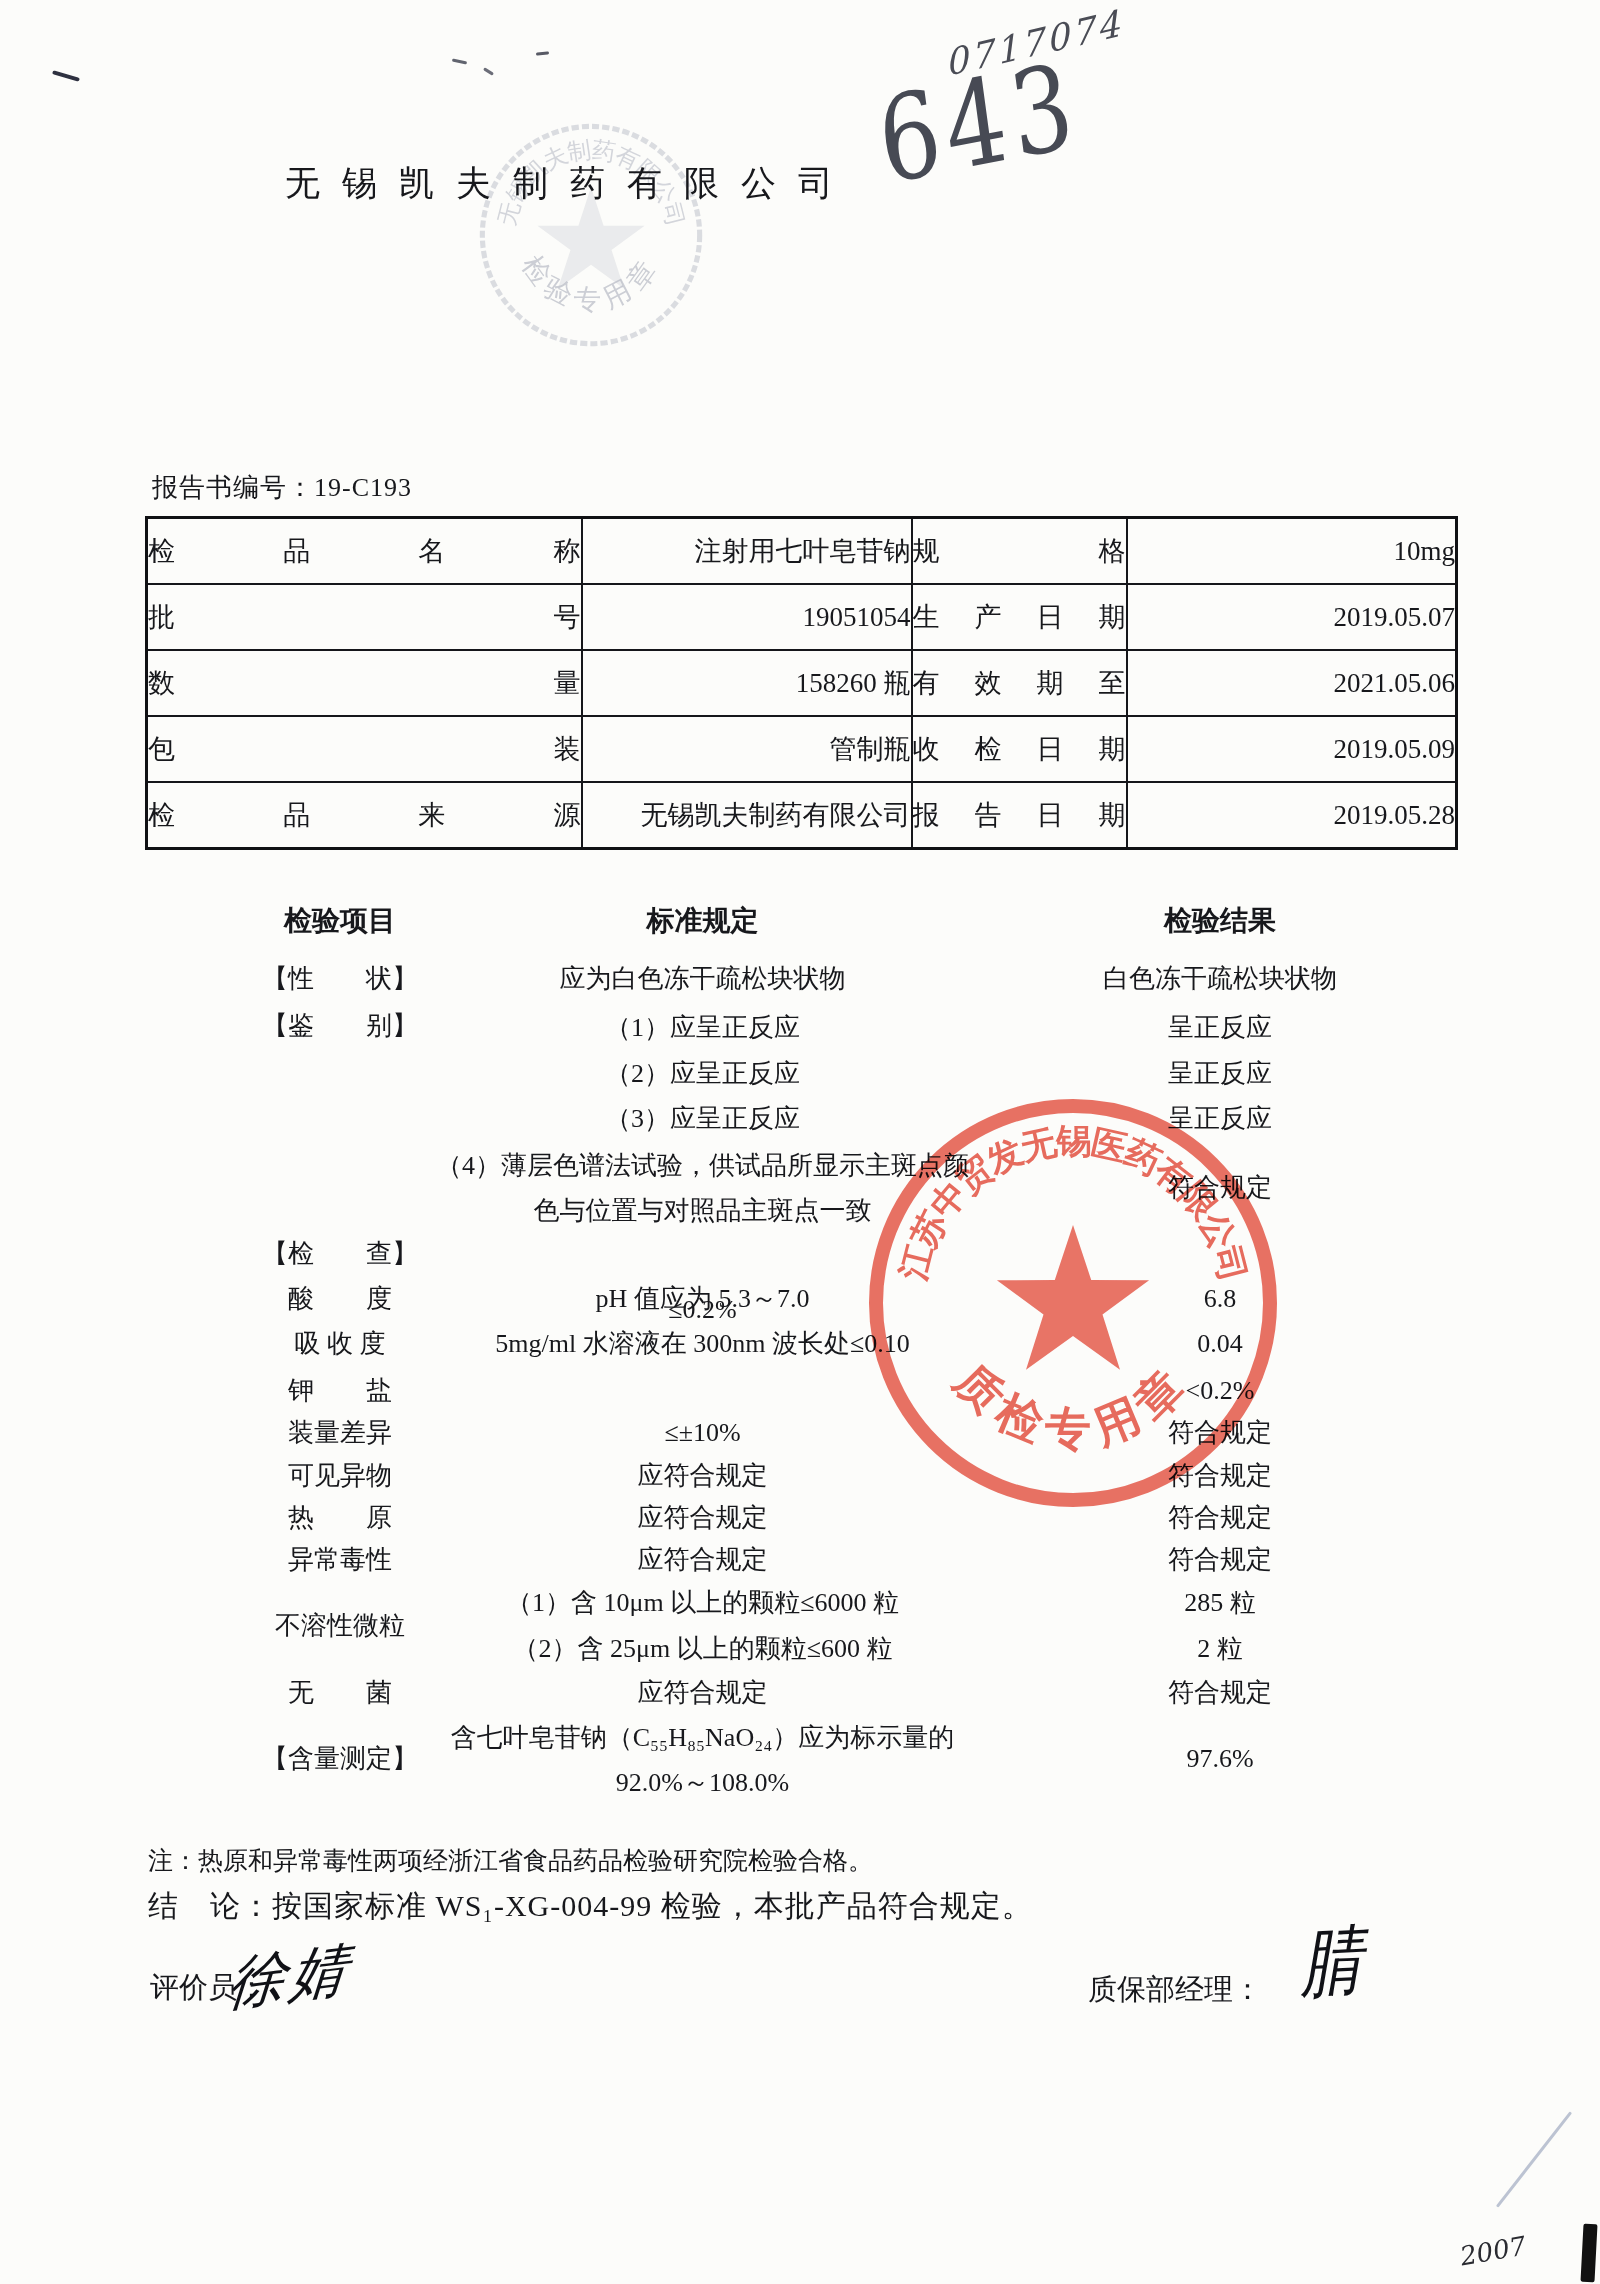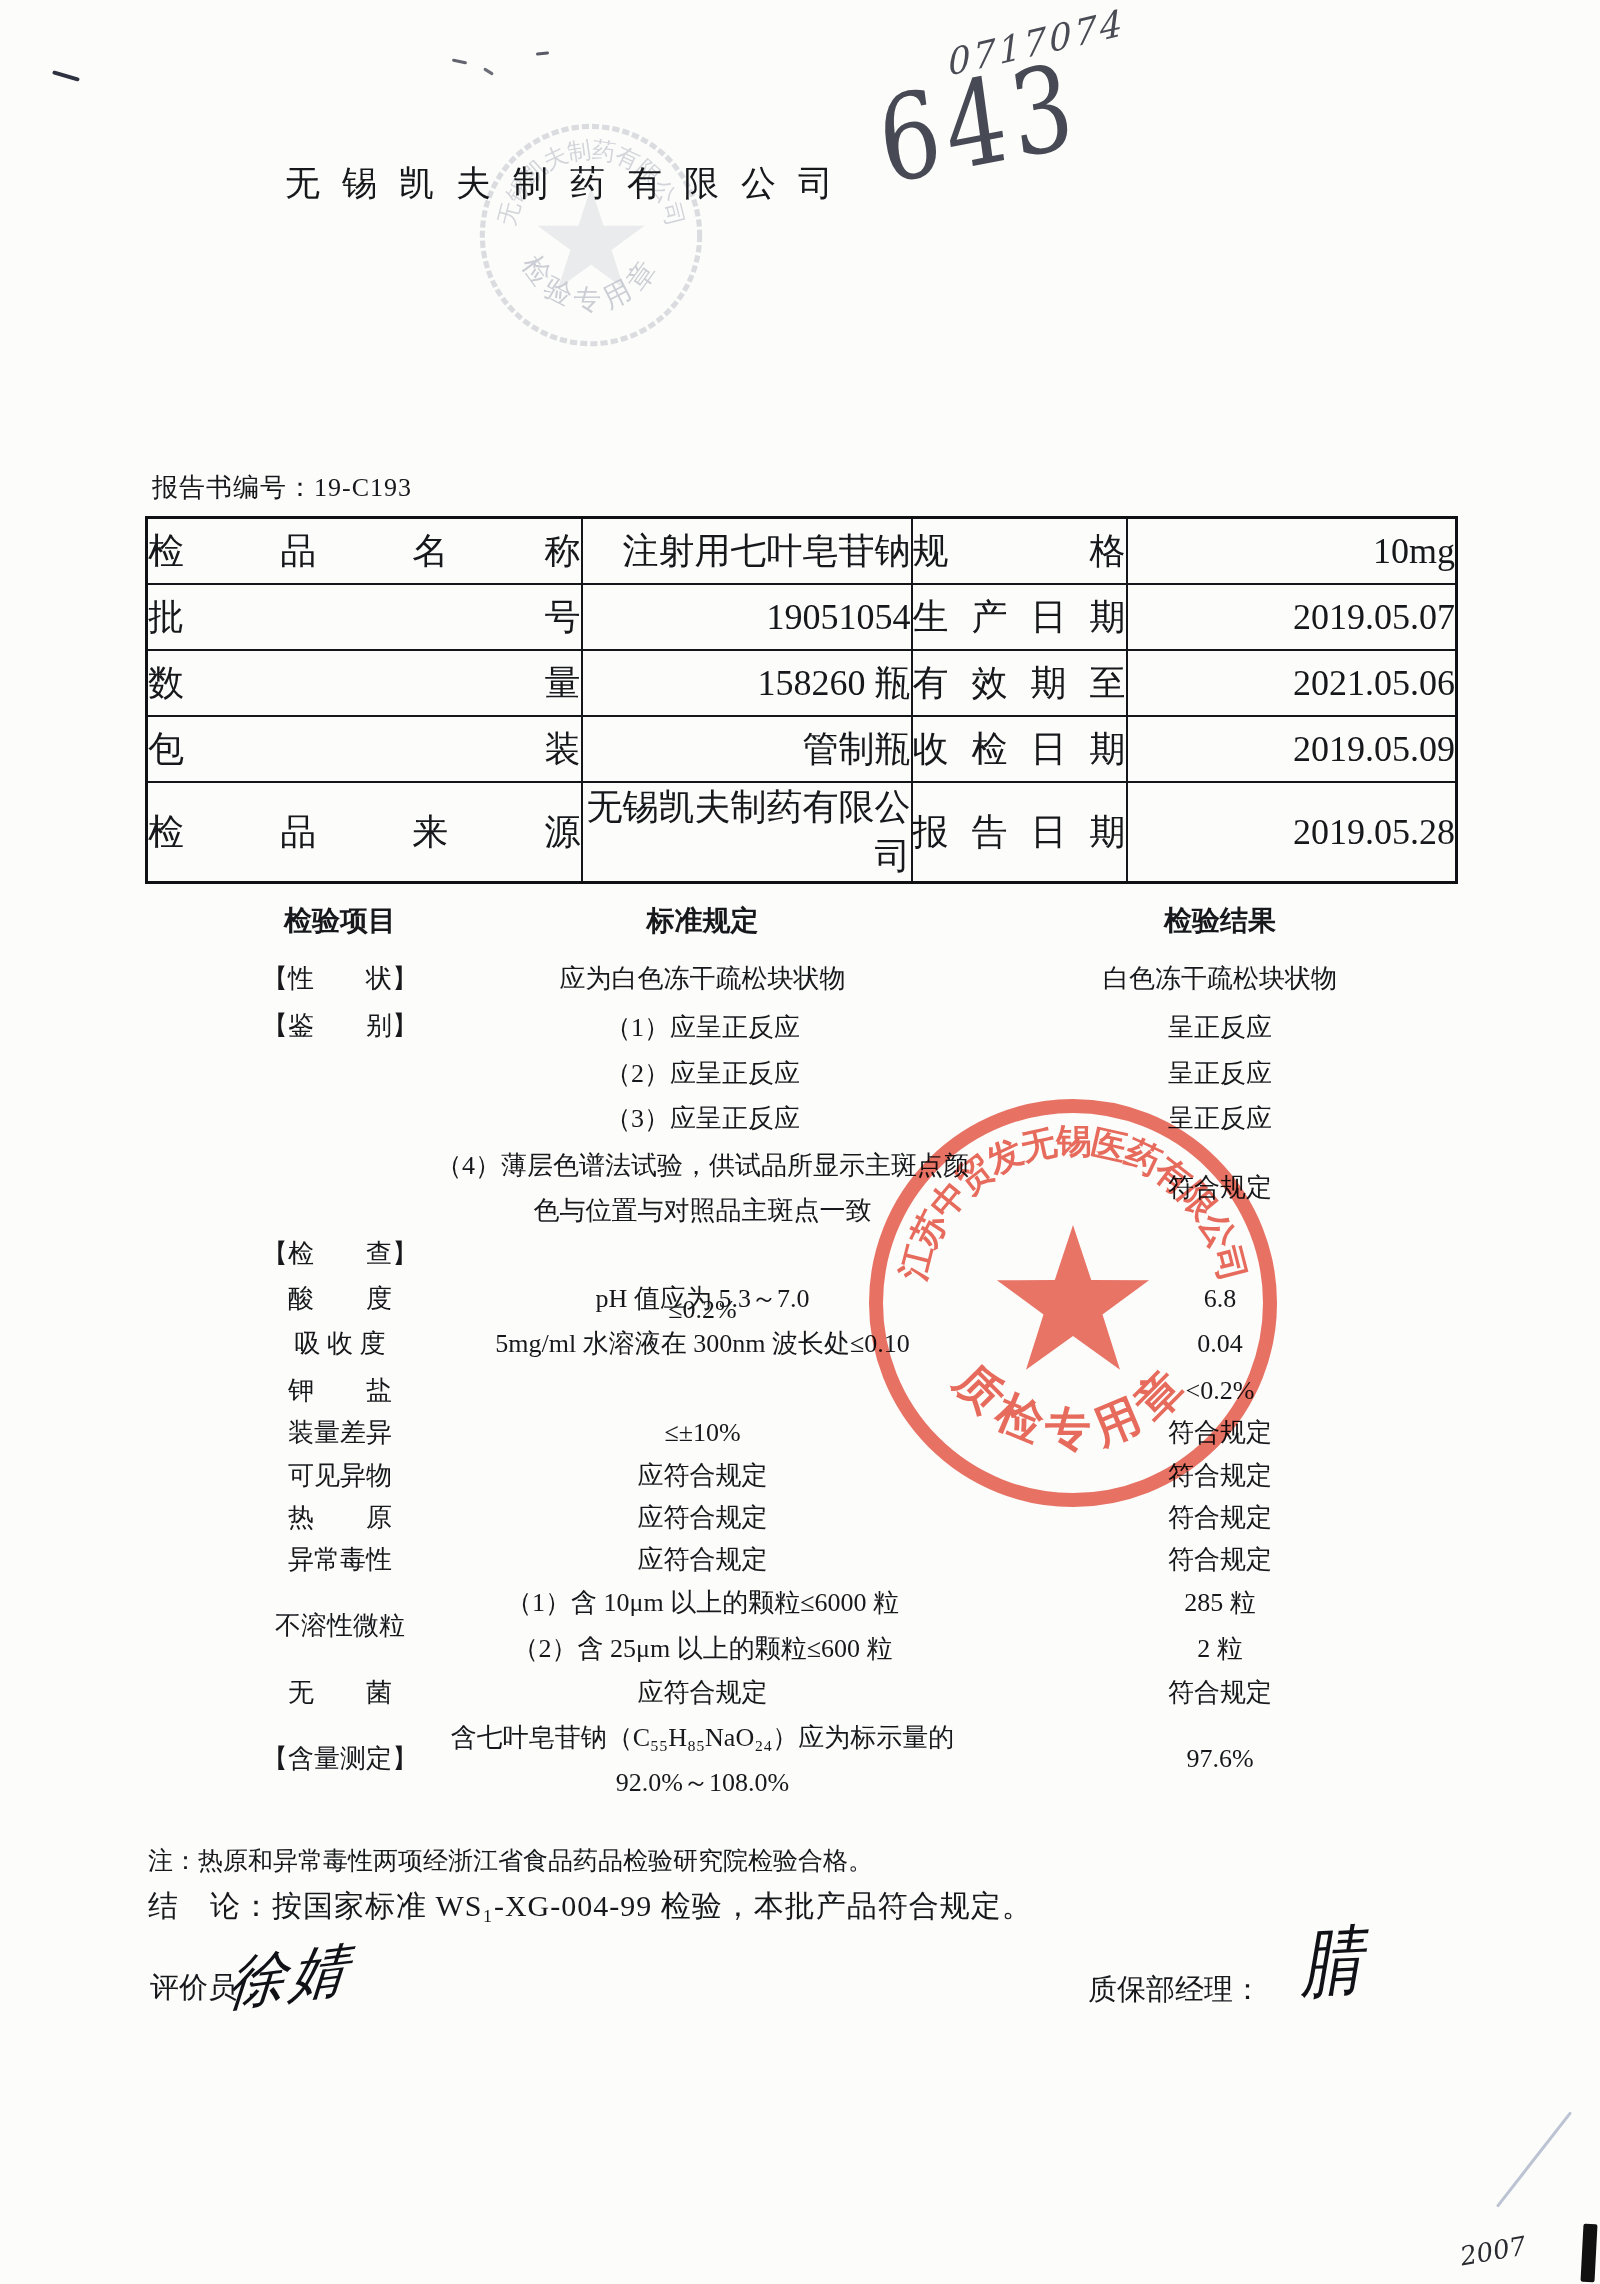--- a/index.html
+++ b/index.html
@@ -27,21 +27,21 @@
   
   .company{position:absolute;left:0;top:160px;width:1140px;text-align:center;
     font-size:35px;letter-spacing:22px;white-space:nowrap;}
   .doc-title{position:absolute;left:0;top:220px;width:1200px;text-align:center;
     font-size:39px;font-weight:bold;letter-spacing:30px;white-space:nowrap;}
   .report-no{position:absolute;left:152px;top:470px;font-size:26px;letter-spacing:1px;}
   
   .stamp-top{position:absolute;left:468px;top:110px;opacity:.55;mix-blend-mode:multiply;}
   
   table.info{position:absolute;left:145px;top:516px;width:1310px;border-collapse:collapse;
-    table-layout:fixed;font-size:36px;}
+    table-layout:fixed;font-size:27px;}
   table.info td{border:2px solid #15161a;height:64px;padding:0;vertical-align:middle;}
   table.info{border:3px solid #101114;}
   td.lab{text-align:justify;text-align-last:justify;-moz-text-align-last:justify;}
   td.lab1{padding:0 52px;}
   td.lab2{padding:0 28px;}
   td.val{text-align:right;}
   
   .itm,.stdc,.resc{position:absolute;font-size:26px;line-height:32px;white-space:nowrap;}
   .itm{left:235px;width:210px;text-align:center;}
   .stdc{left:410px;width:585px;text-align:center;}

